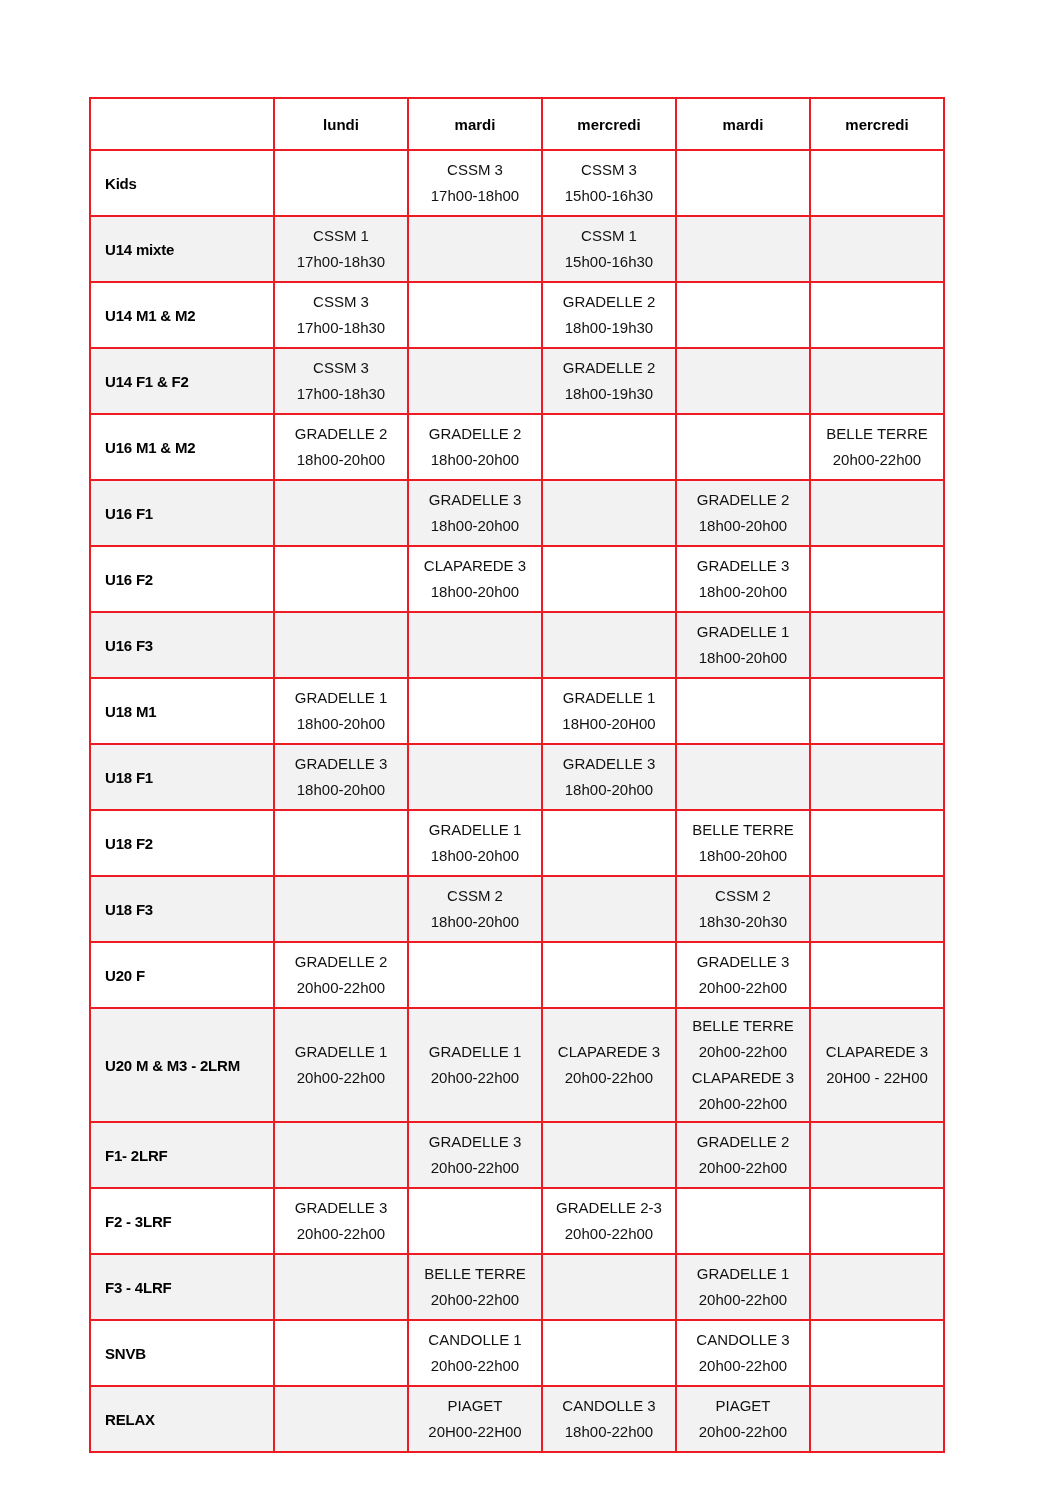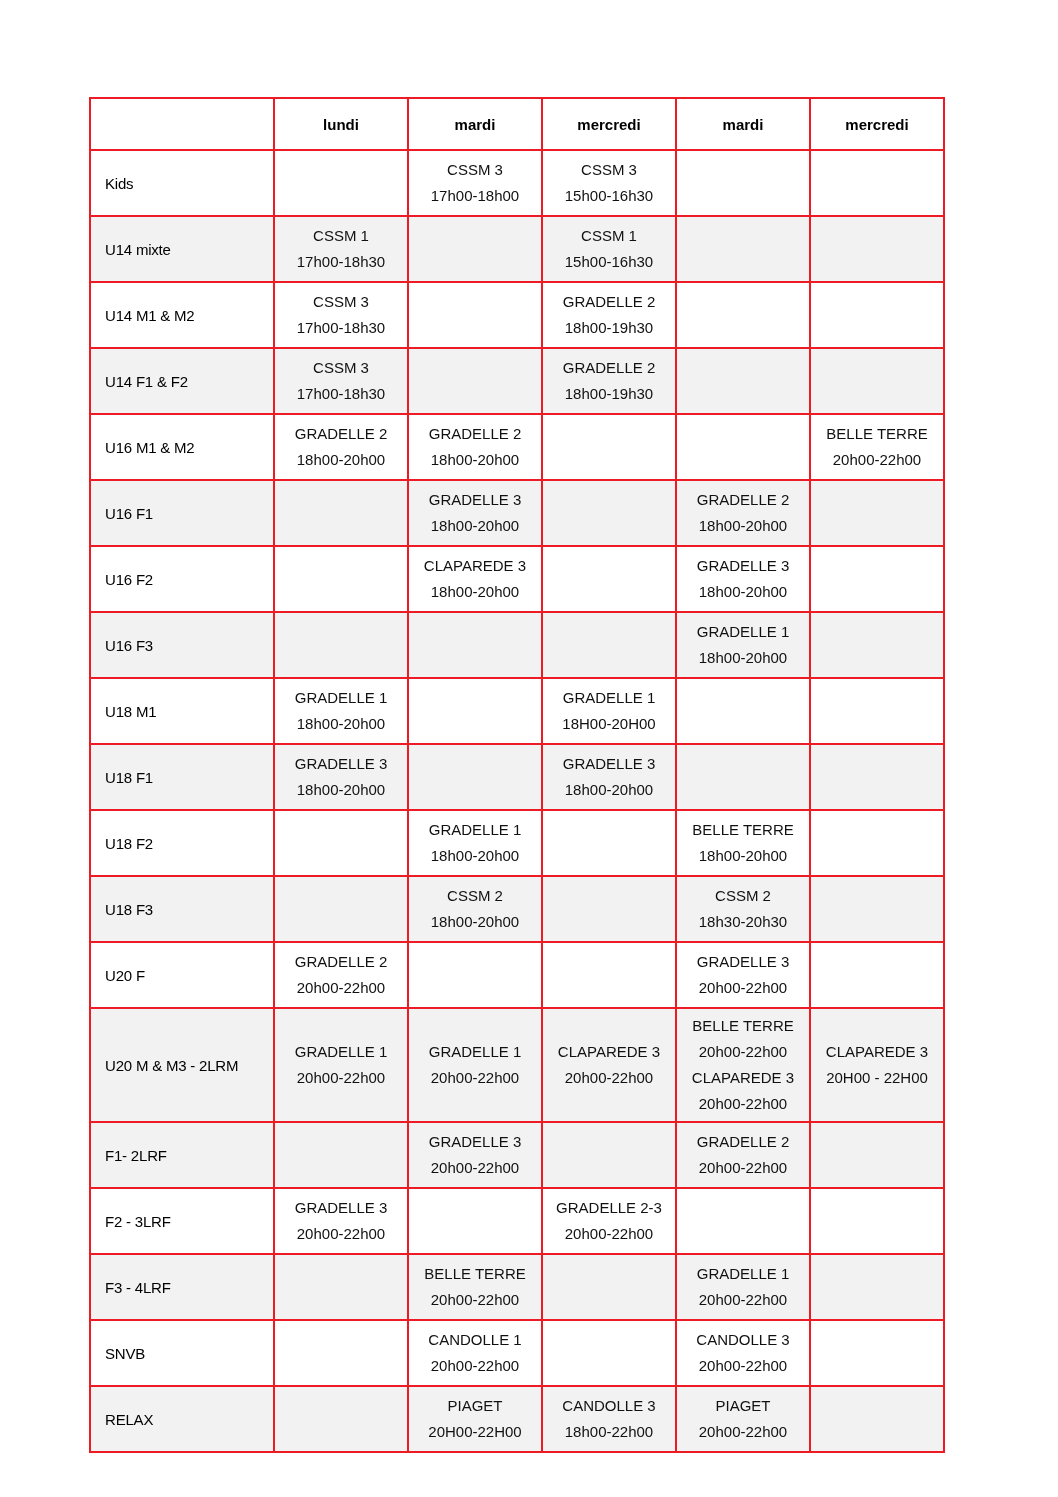--- a/index.html
+++ b/index.html
@@ -37,21 +37,21 @@
     height:48px;
     background:var(--shade);
     font-weight:bold;
     font-size:15px;
     text-align:center;
     color:#000000;
   }
   thead th.corner{background:#ffffff;}
   tbody td{height:56px;}
   td.row-label{
-    font-weight:normal;
+    font-weight:bold;
     font-size:15px;
     text-align:left;
     padding:4px 6px 4px 14px;
     color:#000000;
     letter-spacing:-0.2px;
   }
   td.slot{
     text-align:center;
     font-size:15px;
     padding:4px 2px;

